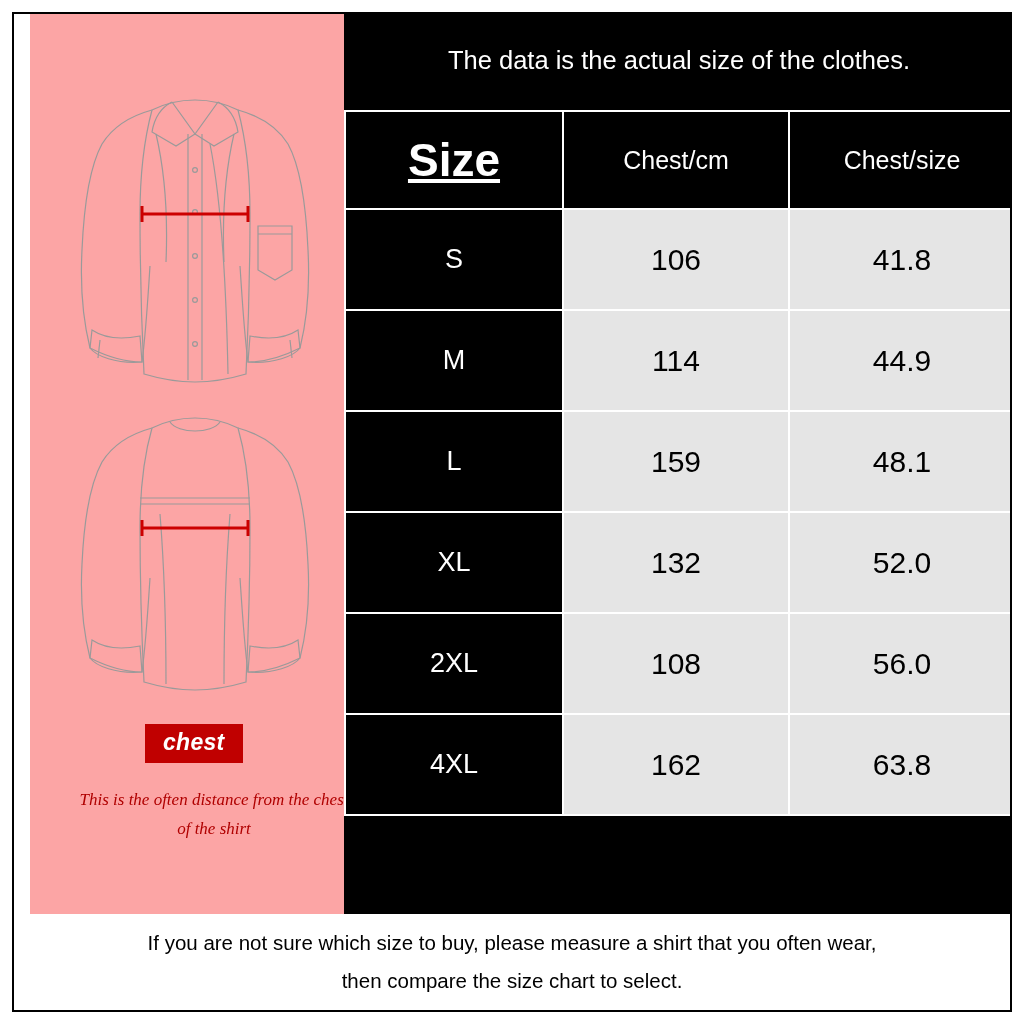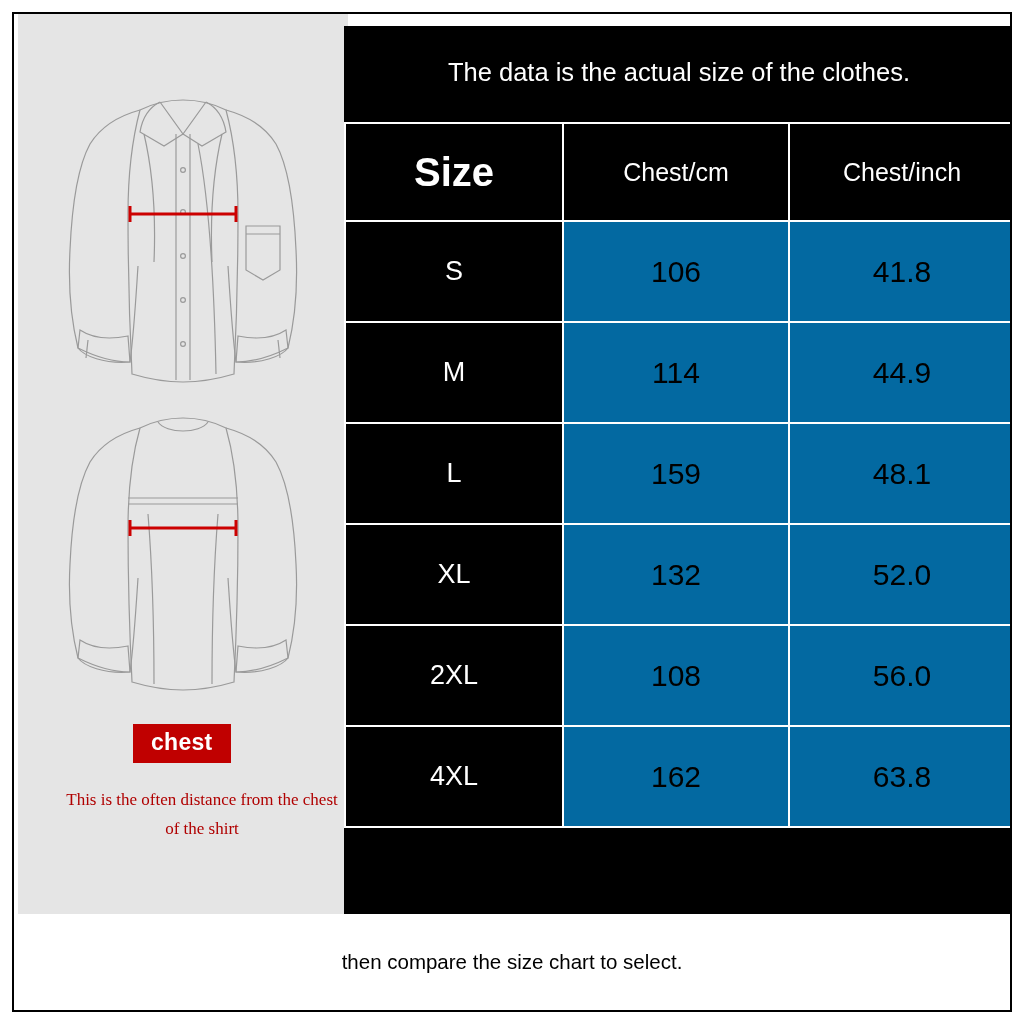--- a/index.html
+++ b/index.html
@@ -26,25 +26,26 @@
     top: 12px;
     width: 1000px;
     height: 1000px;
     border: 2px solid #000000;
     box-sizing: border-box;
     overflow: hidden;
   }
   
   .illus-col {
     position: absolute;
-    left: 4px;
+    left: 16px;
     top: 0;
     width: 330px;
     height: 900px;
-    background: #e5e5e5;
+    background: #fca5a5;
+    font-style: italic;
   }
   .shirt-front {
     position: absolute;
     left: 30px;
     top: 60px;
     width: 270px;
     height: 320px;
   }
   .shirt-back {
     position: absolute;
@@ -73,21 +74,21 @@
     color: #b00000;
     font-size: 17px;
     line-height: 1.7;
     font-family: "Liberation Serif", serif;
     text-align: center;
   }
   
   .table-block {
     position: absolute;
     left: 330px;
-    top: 12px;
+    top: 0;
     width: 670px;
     height: 900px;
     background: #000000;
   }
   .table-title {
     position: absolute;
     left: 0;
     top: 0;
     width: 670px;
     height: 96px;
@@ -121,30 +122,31 @@
     height: 99px;
   }
   table.size-table thead th {
     background: #000000;
     color: #ffffff;
     font-weight: normal;
     font-size: 25px;
     height: 96px;
   }
   table.size-table thead th.size-head {
-    font-size: 40px;
+    font-size: 46px;
     font-weight: bold;
+    text-decoration: underline;
   }
   table.size-table td.size-cell {
     background: #000000;
     color: #ffffff;
     font-size: 27px;
   }
   table.size-table td.val-cell {
-    background: #0369a1;
+    background: #e5e5e5;
     color: #000000;
     font-size: 30px;
   }
   
   .footer-note {
     position: absolute;
     left: 0;
     top: 900px;
     width: 996px;
     height: 96px;
@@ -269,21 +271,21 @@
       <table class="size-table">
         <colgroup>
           <col class="c-size">
             <col class="c-cm">
             <col class="c-in">
         </colgroup>
         <thead>
           <tr>
             <th class="size-head">Size</th>
             <th>Chest/cm</th>
-            <th>Chest/inch</th>
+            <th>Chest/size</th>
           </tr>
         </thead>
         <tbody>
           <tr>
             <td class="size-cell">S</td>
             <td class="val-cell">106</td>
             <td class="val-cell">41.8</td>
           </tr>
           <tr>
             <td class="size-cell">M</td>
@@ -308,17 +310,18 @@
           <tr>
             <td class="size-cell">4XL</td>
             <td class="val-cell">162</td>
             <td class="val-cell">63.8</td>
           </tr>
         </tbody>
       </table>
     </div>
 
     <div class="footer-note">
+      <span>If you are not sure which size to buy, please measure a shirt that you often wear,</span>
       <span>then compare the size chart to select.</span>
     </div>
 
   </div>
 </div>
 
 </body></html>

